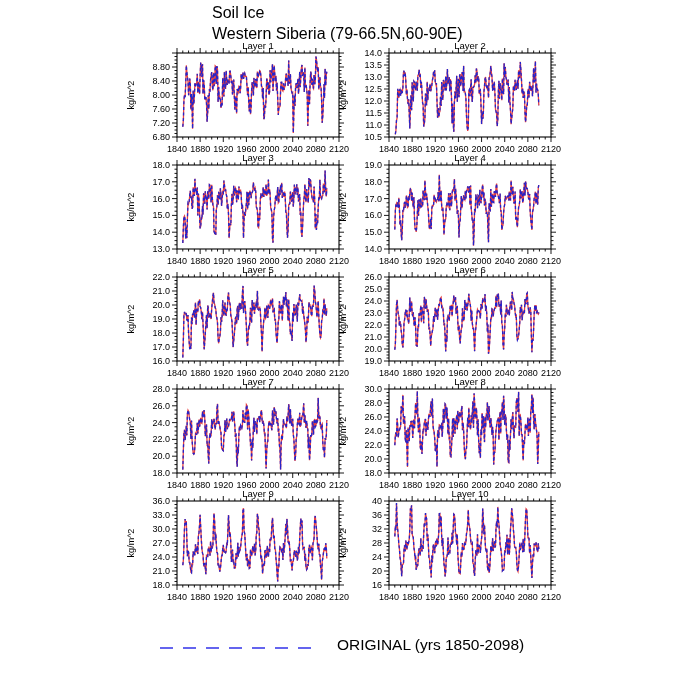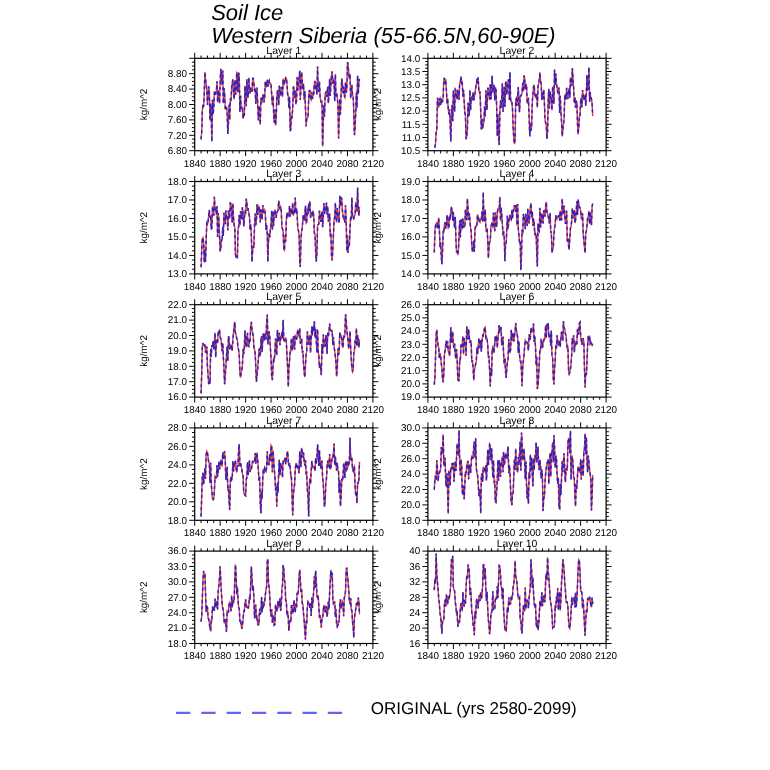--- a/index.html
+++ b/index.html
@@ -1,31 +1,31 @@
 <!DOCTYPE html>
 <html><head>
 <meta charset="utf-8">
 <style>
   html,body{margin:0;padding:0;background:#ffffff;}
   body{font-family:"Liberation Sans", sans-serif; color:#000;}
   #canvas{position:relative;width:700px;height:700px;background:#fff;overflow:hidden;}
-  #page-title{position:absolute;left:192px;top:2px;font-size:20px;line-height:21px;font-style:italic;}
+  #page-title{position:absolute;left:212px;top:2px;font-size:16px;line-height:21px;}
   #panels svg{position:absolute;}
   svg text{font-family:"Liberation Sans", sans-serif;fill:#000;}
   .legend-row{position:absolute;left:0;width:700px;height:24px;}
   .legend-row svg{position:absolute;left:0;top:0;}
   .legend-label{position:absolute;left:337px;top:0;font-size:15.5px;}
 </style>
 </head>
 <body>
 
 <div id="canvas">
   <div id="page-title">
     <div>Soil Ice</div>
-    <div>Western Siberia (55-66.5N,60-90E)</div>
+    <div>Western Siberia (79-66.5N,60-90E)</div>
   </div>
 
   <div id="panels">
       <svg width="238" height="116" style="left: 119px; top: 40px;">
         <text x="139" y="9" font-size="9.5" text-anchor="middle">Layer 1</text>
         <text x="15" y="55" font-size="9" text-anchor="middle" transform="rotate(-90 15 55)">kg/m^2</text>
         <rect x="58" y="13" width="162" height="84" fill="none" stroke="#000" stroke-width="1.1"></rect>
         <line x1="58" y1="97" x2="58" y2="102" stroke="#000" stroke-width="0.9"></line>
         <line x1="58" y1="13" x2="58" y2="8" stroke="#000" stroke-width="0.9"></line>
         <line x1="63.785714285714285" y1="97" x2="63.785714285714285" y2="99.5" stroke="#000" stroke-width="0.9"></line>
@@ -1311,15 +1311,15 @@
         <text x="51" y="16" font-size="9" text-anchor="end">40</text>
         <polyline points="63.8,48.5 64.4,38.1 64.9,42.1 65.5,15.2 66.1,34.1 66.7,41.8 67.3,47.8 67.8,56.0 68.4,60.6 69.0,69.4 69.6,72.4 70.2,81.0 70.7,88.1 71.3,76.6 71.9,76.5 72.5,75.1 73.0,62.3 73.6,57.3 74.2,63.4 74.8,52.5 75.4,56.8 75.9,61.8 76.5,54.0 77.1,57.3 77.7,53.9 78.3,50.8 78.8,40.8 79.4,20.3 80.0,21.9 80.6,17.3 81.1,45.4 81.7,48.3 82.3,49.3 82.9,59.4 83.5,63.5 84.0,70.2 84.6,68.9 85.2,81.7 85.8,79.4 86.3,76.8 86.9,76.9 87.5,64.4 88.1,60.4 88.7,63.5 89.2,67.8 89.8,50.2 90.4,61.3 91.0,63.4 91.6,57.3 92.1,61.0 92.7,45.6 93.3,35.3 93.9,37.7 94.5,25.2 95.0,28.1 95.6,30.5 96.2,52.6 96.8,46.5 97.3,55.1 97.9,69.2 98.5,70.7 99.1,80.2 99.7,79.9 100.2,89.4 100.8,67.6 101.4,74.5 102.0,59.0 102.6,56.5 103.1,61.1 103.7,65.1 104.3,55.4 104.9,52.9 105.4,58.2 106.0,50.2 106.6,56.6 107.2,52.5 107.8,43.7 108.3,25.7 108.9,25.7 109.5,38.7 110.1,28.3 110.7,50.1 111.2,58.1 111.8,50.0 112.4,65.5 113.0,76.1 113.5,79.2 114.1,88.5 114.7,83.1 115.3,69.4 115.9,69.0 116.4,66.2 117.0,49.6 117.6,66.4 118.2,63.9 118.8,64.3 119.3,56.6 119.9,55.1 120.5,56.7 121.1,44.9 121.6,55.4 122.2,41.3 122.8,26.1 123.4,26.8 124.0,33.6 124.5,45.0 125.1,46.3 125.7,56.8 126.3,46.3 126.8,66.0 127.4,74.8 128.0,84.8 128.6,85.2 129.2,85.7 129.7,76.3 130.3,63.8 130.9,69.0 131.5,55.2 132.1,59.6 132.6,61.4 133.2,60.8 133.8,53.6 134.4,56.8 134.9,54.0 135.5,45.7 136.1,43.1 136.7,34.8 137.3,21.9 137.8,35.9 138.4,37.8 139.0,42.5 139.6,51.0 140.2,56.2 140.7,56.3 141.3,55.2 141.9,75.2 142.5,75.8 143.1,85.2 143.6,87.9 144.2,73.5 144.8,62.8 145.4,63.0 145.9,67.5 146.5,46.4 147.1,65.7 147.7,58.6 148.3,57.9 148.8,59.0 149.4,65.0 150.0,55.7 150.6,50.1 151.1,43.7 151.7,20.5 152.3,31.3 152.9,46.3 153.5,36.8 154.0,50.3 154.6,61.0 155.2,62.9 155.8,60.6 156.4,78.3 156.9,82.7 157.5,75.6 158.1,84.9 158.7,80.4 159.3,70.4 159.8,58.1 160.4,63.9 161.0,60.0 161.6,50.4 162.1,63.2 162.7,57.6 163.3,53.4 163.9,59.5 164.5,58.0 165.0,40.7 165.6,33.2 166.2,39.3 166.8,18.9 167.4,32.6 167.9,35.5 168.5,45.6 169.1,56.3 169.7,60.3 170.2,63.7 170.8,69.7 171.4,82.7 172.0,81.9 172.6,81.9 173.1,80.5 173.7,62.1 174.3,64.4 174.9,54.3 175.4,59.3 176.0,46.7 176.6,66.6 177.2,54.7 177.8,50.1 178.3,66.9 178.9,57.2 179.5,40.8 180.1,33.2 180.7,20.4 181.2,24.5 181.8,30.7 182.4,41.8 183.0,48.1 183.6,58.9 184.1,59.6 184.7,59.5 185.3,64.0 185.9,76.4 186.4,82.0 187.0,83.4 187.6,77.7 188.2,67.1 188.8,54.5 189.3,62.0 189.9,58.4 190.5,57.4 191.1,54.8 191.7,64.2 192.2,50.7 192.8,63.8 193.4,58.3 194.0,43.7 194.5,30.7 195.1,20.8 195.7,21.5 196.3,32.2 196.9,49.6 197.4,49.5 198.0,50.6 198.6,65.3 199.2,57.1 199.8,69.3 200.3,79.3 200.9,90.0 201.5,75.0 202.1,66.4 202.6,69.1 203.2,56.1 203.8,56.2 204.4,57.3 205.0,54.4 205.5,57.0 206.1,62.2 206.7,64.0 207.3,55.4 207.8,61.1" fill="none" stroke="#e64040" stroke-width="1.3"></polyline>
         <polyline points="63.8,48.4 64.4,38.1 64.9,42.2 65.5,15.1 66.1,34.2 66.7,41.9 67.3,48.0 67.8,56.1 68.4,60.6 69.0,69.3 69.6,72.5 70.2,81.1 70.7,88.2 71.3,76.6 71.9,76.4 72.5,75.0 73.0,62.2 73.6,57.4 74.2,63.3 74.8,52.5 75.4,56.8 75.9,61.8 76.5,54.0 77.1,57.2 77.7,53.8 78.3,50.8 78.8,40.8 79.4,20.4 80.0,21.8 80.6,17.4 81.1,45.6 81.7,48.4 82.3,49.3 82.9,59.5 83.5,63.5 84.0,70.1 84.6,69.0 85.2,81.9 85.8,79.3 86.3,76.7 86.9,76.8 87.5,64.5 88.1,60.3 88.7,63.6 89.2,67.8 89.8,50.2 90.4,61.1 91.0,63.4 91.6,57.4 92.1,61.0 92.7,45.6 93.3,35.4 93.9,37.8 94.5,25.1 95.0,28.2 95.6,30.5 96.2,52.7 96.8,46.6 97.3,55.1 97.9,69.2 98.5,70.7 99.1,80.3 99.7,80.0 100.2,89.4 100.8,67.6 101.4,74.4 102.0,59.0 102.6,56.4 103.1,61.2 103.7,65.1 104.3,55.5 104.9,53.0 105.4,58.4 106.0,50.3 106.6,56.7 107.2,52.4 107.8,43.7 108.3,25.7 108.9,25.5 109.5,38.6 110.1,28.2 110.7,50.1 111.2,58.0 111.8,50.0 112.4,65.4 113.0,76.2 113.5,79.2 114.1,88.5 114.7,83.2 115.3,69.3 115.9,68.9 116.4,66.1 117.0,49.6 117.6,66.6 118.2,63.8 118.8,64.4 119.3,56.6 119.9,55.1 120.5,56.7 121.1,44.9 121.6,55.5 122.2,41.4 122.8,26.1 123.4,26.8 124.0,33.5 124.5,45.0 125.1,46.4 125.7,56.9 126.3,46.3 126.8,66.1 127.4,74.7 128.0,84.7 128.6,85.2 129.2,85.7 129.7,76.2 130.3,63.9 130.9,68.9 131.5,55.1 132.1,59.6 132.6,61.2 133.2,60.8 133.8,53.5 134.4,56.9 134.9,53.9 135.5,45.6 136.1,43.2 136.7,34.9 137.3,21.8 137.8,36.0 138.4,37.7 139.0,42.4 139.6,50.9 140.2,56.2 140.7,56.3 141.3,55.3 141.9,75.2 142.5,75.8 143.1,85.1 143.6,87.8 144.2,73.6 144.8,62.9 145.4,63.0 145.9,67.6 146.5,46.2 147.1,65.7 147.7,58.5 148.3,57.8 148.8,59.0 149.4,65.0 150.0,55.6 150.6,50.0 151.1,43.8 151.7,20.5 152.3,31.3 152.9,46.3 153.5,36.7 154.0,50.4 154.6,61.0 155.2,62.9 155.8,60.7 156.4,78.3 156.9,82.8 157.5,75.5 158.1,85.0 158.7,80.4 159.3,70.4 159.8,58.1 160.4,63.8 161.0,60.1 161.6,50.4 162.1,63.0 162.7,57.5 163.3,53.4 163.9,59.5 164.5,58.1 165.0,40.6 165.6,33.2 166.2,39.5 166.8,19.0 167.4,32.6 167.9,35.6 168.5,45.5 169.1,56.4 169.7,60.3 170.2,63.5 170.8,69.6 171.4,82.7 172.0,81.8 172.6,81.9 173.1,80.5 173.7,62.2 174.3,64.5 174.9,54.4 175.4,59.4 176.0,46.7 176.6,66.6 177.2,54.8 177.8,50.0 178.3,66.8 178.9,57.2 179.5,40.8 180.1,33.2 180.7,20.4 181.2,24.4 181.8,30.6 182.4,41.8 183.0,48.0 183.6,58.8 184.1,59.5 184.7,59.4 185.3,63.9 185.9,76.4 186.4,81.9 187.0,83.5 187.6,77.6 188.2,67.1 188.8,54.6 189.3,62.1 189.9,58.5 190.5,57.4 191.1,54.7 191.7,64.2 192.2,50.7 192.8,63.9 193.4,58.3 194.0,43.7 194.5,30.7 195.1,20.8 195.7,21.4 196.3,32.3 196.9,49.5 197.4,49.5 198.0,50.5 198.6,65.3 199.2,57.1 199.8,69.3 200.3,79.4 200.9,90.0 201.5,75.1 202.1,66.5 202.6,69.2 203.2,56.1 203.8,56.1 204.4,57.3 205.0,54.3 205.5,56.9 206.1,62.3 206.7,64.0 207.3,55.3 207.8,61.1" fill="none" stroke="#2323cc" stroke-width="1.3" stroke-dasharray="3 2.6"></polyline>
       </svg>
     </div>
 
   <div class="legend-row" style="top:636px;">
     <svg width="700" height="24">
       <line x1="160" y1="12" x2="318" y2="12" stroke-width="2" stroke-dasharray="13 10" id="leg-line-0" stroke="#6464ee"></line>
     </svg>
-    <span class="legend-label">ORIGINAL (yrs 2580-2099)</span>
+    <span class="legend-label">ORIGINAL (yrs 1850-2098)</span>
   </div>
 </div>
 
 </body></html>

